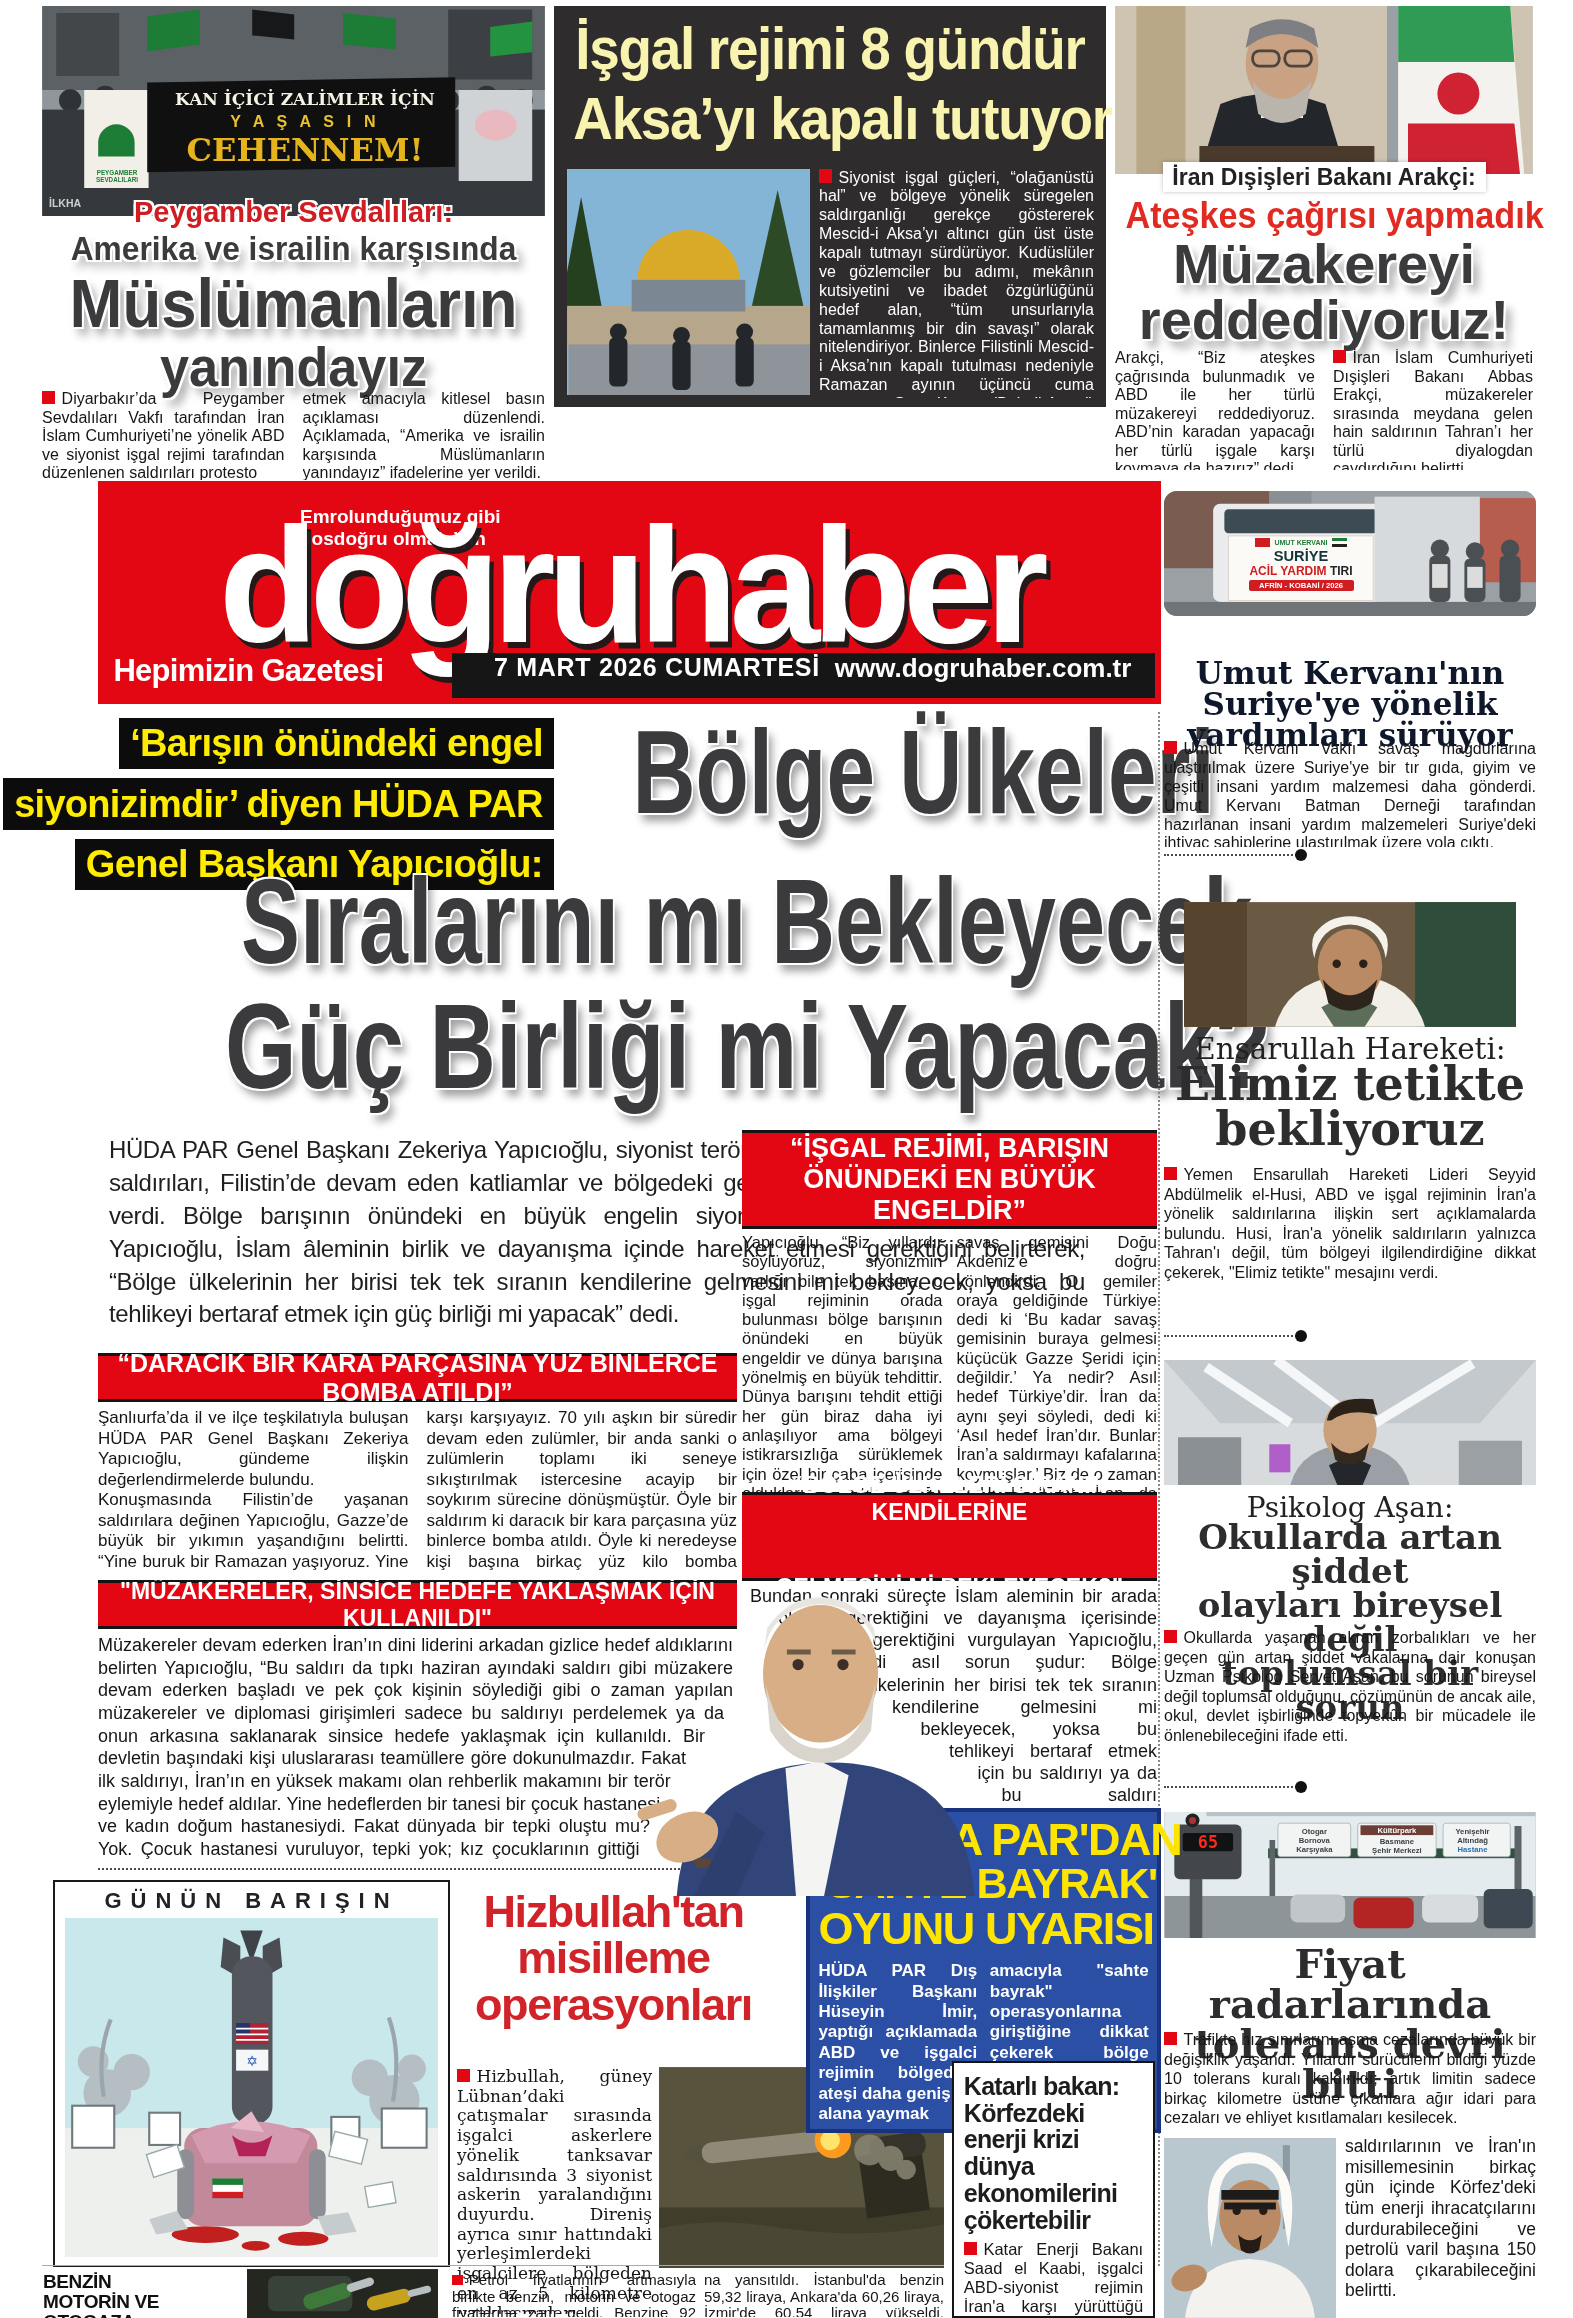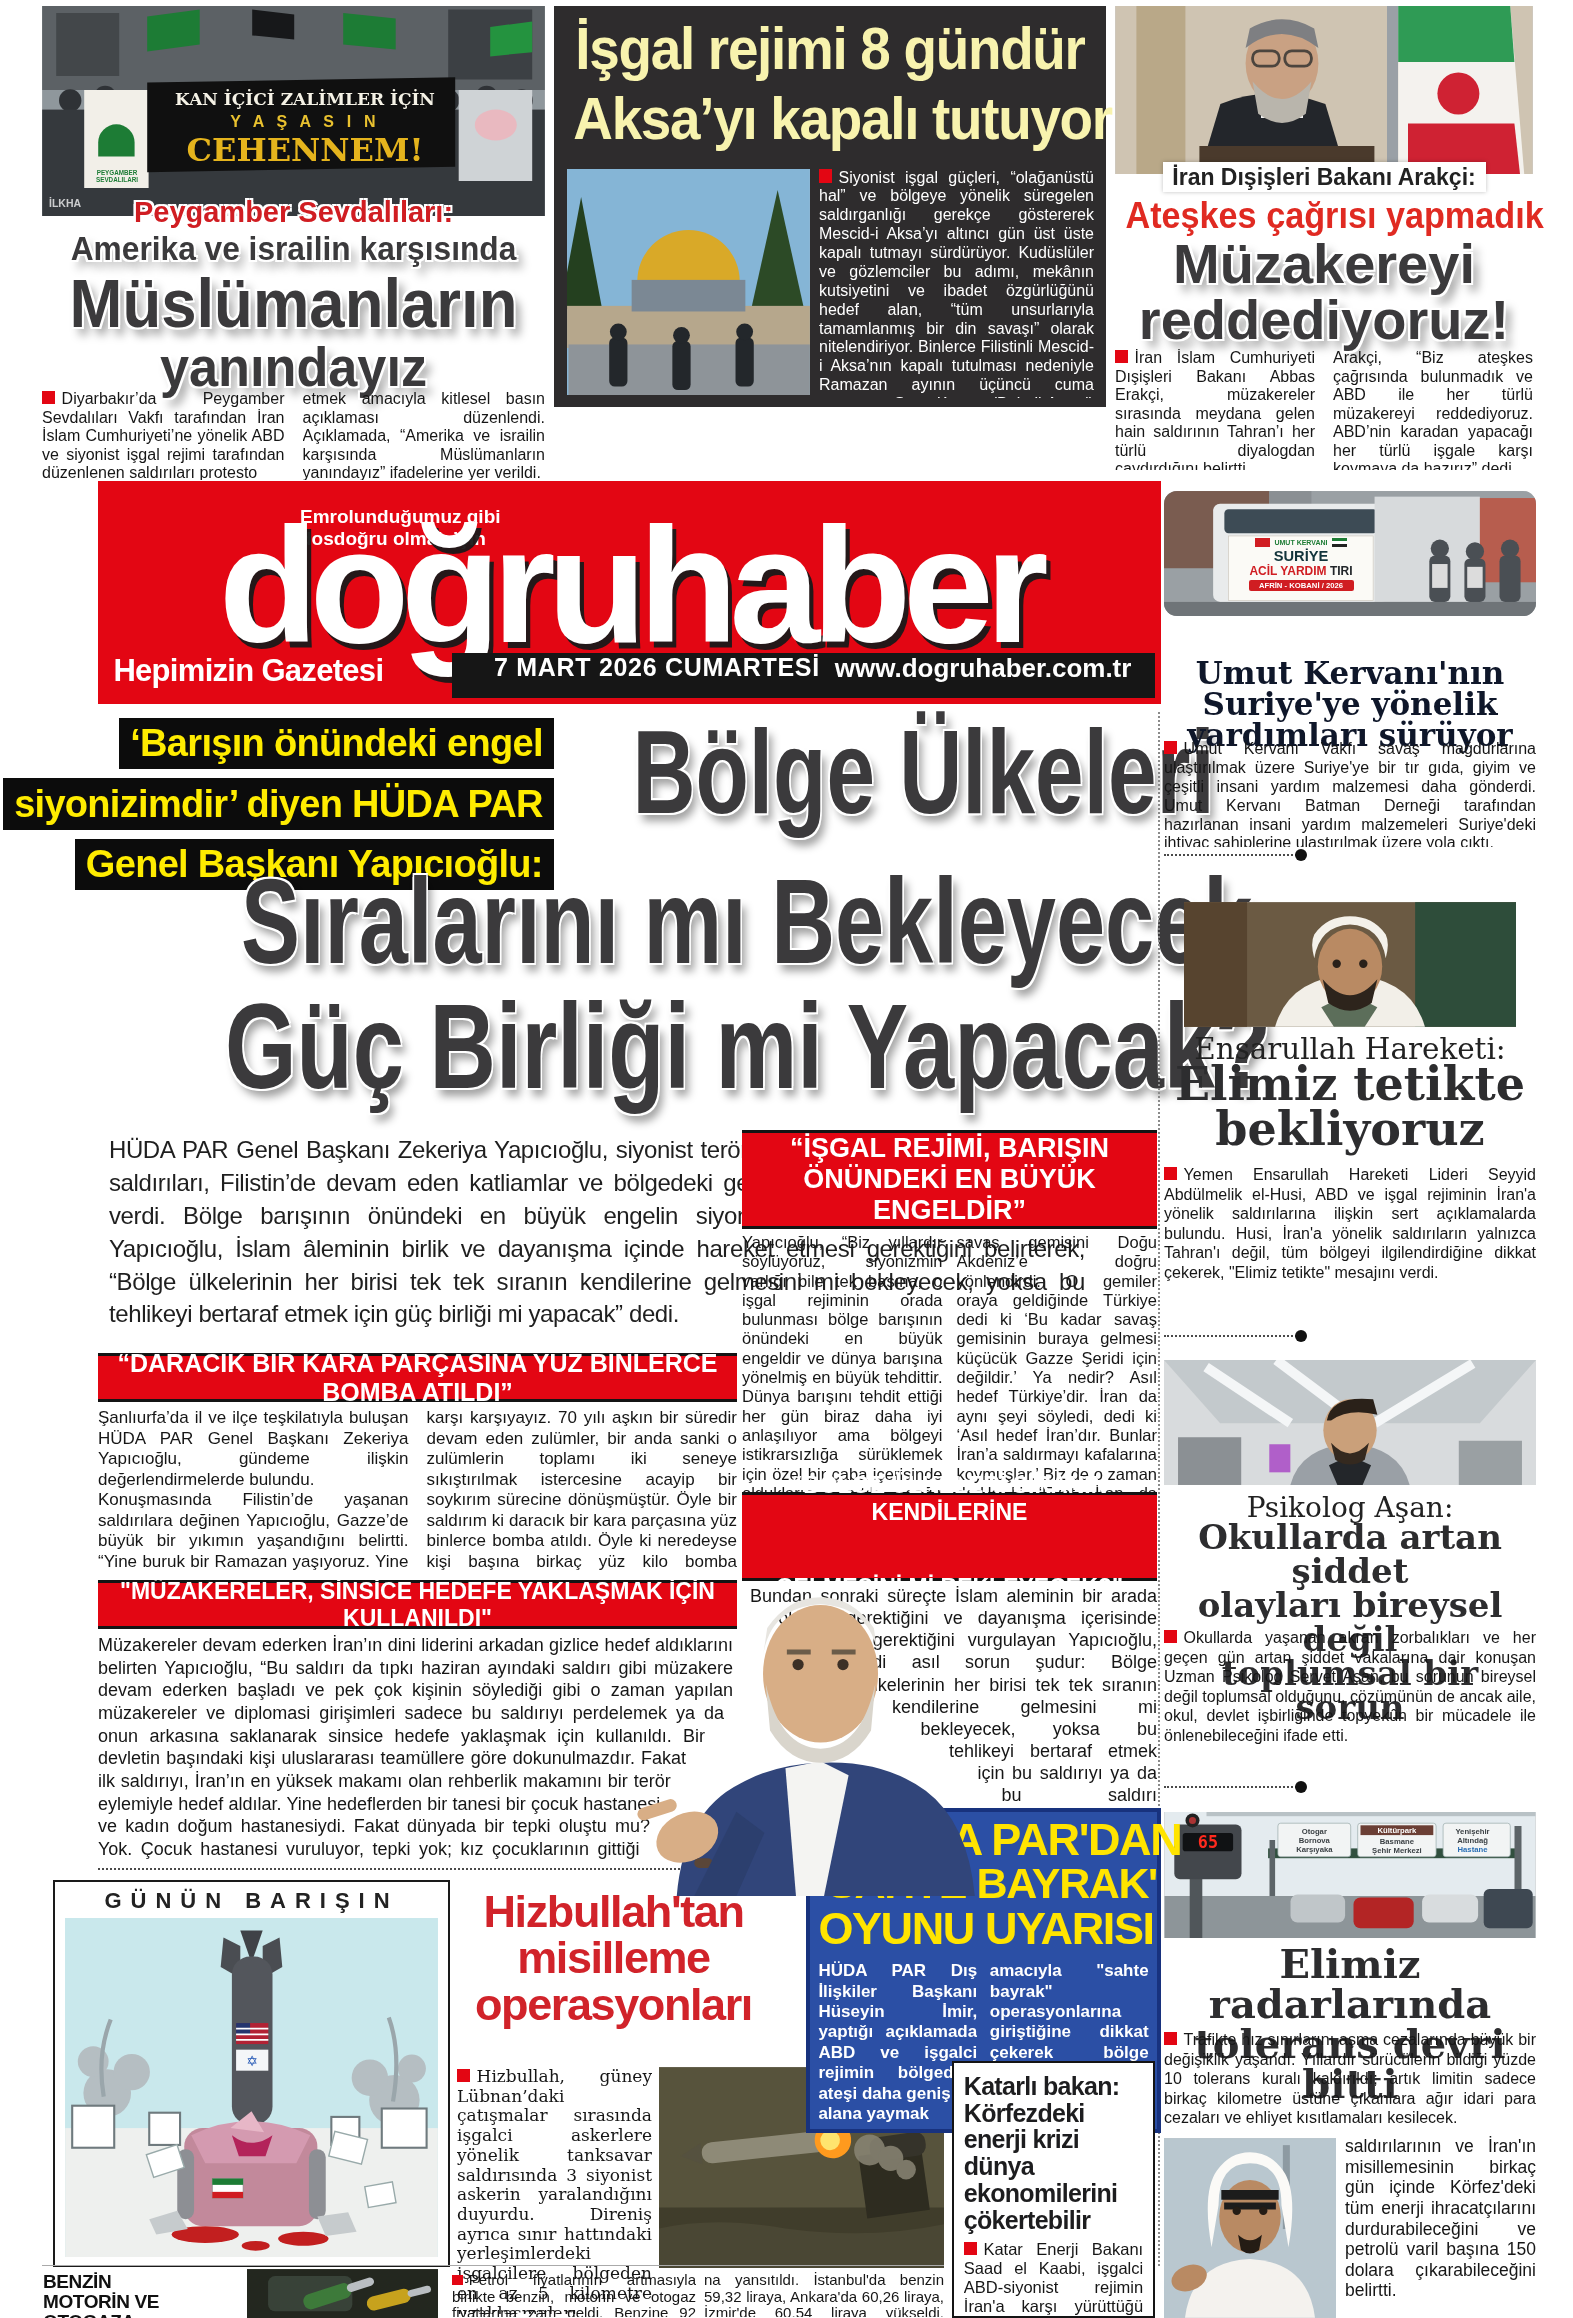--- a/index.html
+++ b/index.html
@@ -127,22 +127,22 @@
     </svg>
   </div>
   <div class="abs" style="left:1115px;top:164px;width:418px;text-align:center;z-index:2;">
     <span style="background:#fff;padding:2.1px 9.8px;font-size:23px;font-weight:bold;color:#222;box-shadow:0 0 4.2px rgba(0,0,0,.25);">İran Dışişleri Bakanı Arakçi:</span>
   </div>
   <div class="abs" style="left:1115px;top:195px;width:418px;text-align:center;font-size:36px;font-weight:bold;color:#e02a22;white-space:nowrap;transform:scaleX(.95);
        text-shadow:-2.1px -2.1px 0 #fff,2.1px -2.1px 0 #fff,-2.1px 2.1px 0 #fff,2.1px 2.1px 0 #fff;z-index:2;">Ateşkes çağrısı yapmadık</div>
   <div class="abs hl" style="left:1115px;top:231px;width:418px;font-size:56px;">Müzakereyi</div>
   <div class="abs hl" style="left:1115px;top:287px;width:418px;font-size:56px;">reddediyoruz!</div>
   <div class="abs cols2" style="left:1115px;top:349px;width:418px;height:121px;">
+    <div class="bodytxt" style="font-size:16px;">Arakçi, “Biz ateşkes çağrısında bulunmadık ve ABD ile her türlü müzakereyi reddediyoruz. ABD’nin karadan yapacağı her türlü işgale karşı koymaya da hazırız” dedi.</div>
     <div class="bodytxt" style="font-size:16px;"><span class="sq"></span><span>İran İslam Cumhuriyeti Dışişleri Bakanı Abbas Erakçi, müzakereler sırasında meydana gelen hain saldırının Tahran’ı her türlü diyalogdan caydırdığını belirtti.</span></div>
-    <div class="bodytxt" style="font-size:16px;">Arakçi, “Biz ateşkes çağrısında bulunmadık ve ABD ile her türlü müzakereyi reddediyoruz. ABD’nin karadan yapacağı her türlü işgale karşı koymaya da hazırız” dedi.</div>
   </div>
 
   <header class="abs" style="left:98px;top:481px;width:1063px;height:223px;background:#e30613;">
     <div class="abs" style="left:202px;top:25px;color:#fff;font-weight:bold;font-size:19px;line-height:1.15;">
       <div>Emrolunduğumuz gibi</div>
       <div>dosdoğru olmak için</div>
     </div>
     <div class="abs" style="left:0;top:11.2px;width:1063px;text-align:center;font-size:163px;font-weight:bold;color:#fff;letter-spacing:-8.4px;white-space:nowrap;
          text-shadow:4.2px 5.6px 0 rgba(25,25,25,.95);">doğruhaber</div>
     <div class="abs" style="left:15.4px;bottom:15.4px;color:#fff;font-weight:bold;font-size:31px;letter-spacing:-0.7px;">Hepimizin Gazetesi</div>
@@ -355,21 +355,21 @@
         <rect x="36" y="90" width="18" height="90" fill="#50565a"></rect>
         <rect x="14" y="18" width="96" height="78" rx="8" fill="#43474c"></rect>
         <rect x="26" y="30" width="72" height="26" rx="4" fill="#101214"></rect>
         <text x="62" y="51" text-anchor="middle" font-family="DejaVu Sans Mono" font-size="24" font-weight="bold" fill="#ff2a1e">65</text>
         <circle cx="40" cy="12" r="10" fill="#222"></circle>
           <circle cx="40" cy="12" r="5" fill="#a33"></circle>
       </g>
     </svg>
   </div>
   <div class="abs serif" style="left:1164px;top:1944px;width:372px;text-align:center;font-weight:bold;color:#2d2d2f;font-size:40px;line-height:1.0;">
-    <div>Elimiz radarlarında</div>
+    <div>Fiyat radarlarında</div>
     <div>tolerans devri bitti</div>
   </div>
   <div class="abs bodytxt" style="left:1164px;top:2030px;width:372px;height:102px;font-size:16px;line-height:1.22;">
     <span class="sq"></span><span>Trafikte hız sınırlarını aşma cezalarında büyük bir değişiklik yaşandı. Yıllardır sürücülerin bildiği yüzde 10 tolerans kuralı kaldırıldı; artık limitin sadece birkaç kilometre üstüne çıkanlara ağır idari para cezaları ve ehliyet kısıtlamaları kesilecek.</span>
   </div>
 
   <div class="ph" style="left:1164px;top:2138px;width:172px;height:180px;">
     <svg viewBox="0 0 246 257">
       <rect width="246" height="257" fill="#b9c7cf"></rect>
       <rect x="170" y="10" width="10" height="120" fill="#8d9aa2"></rect>

